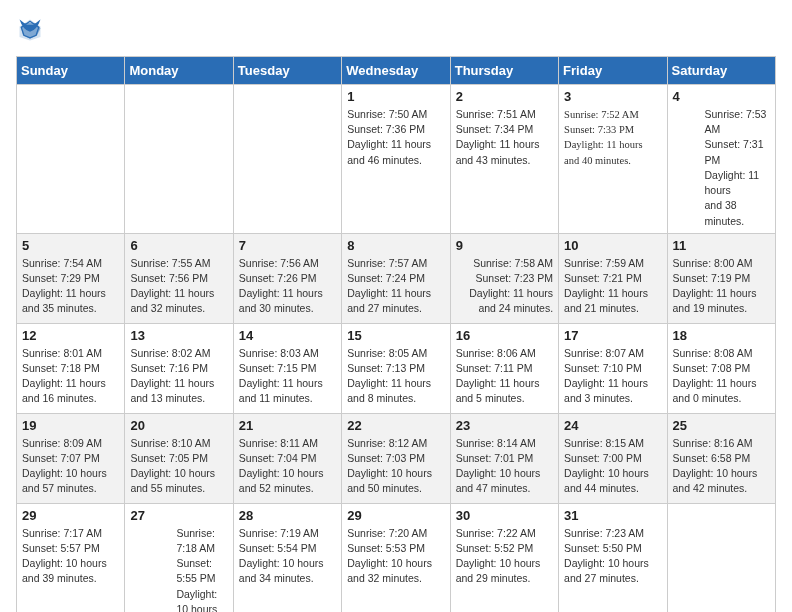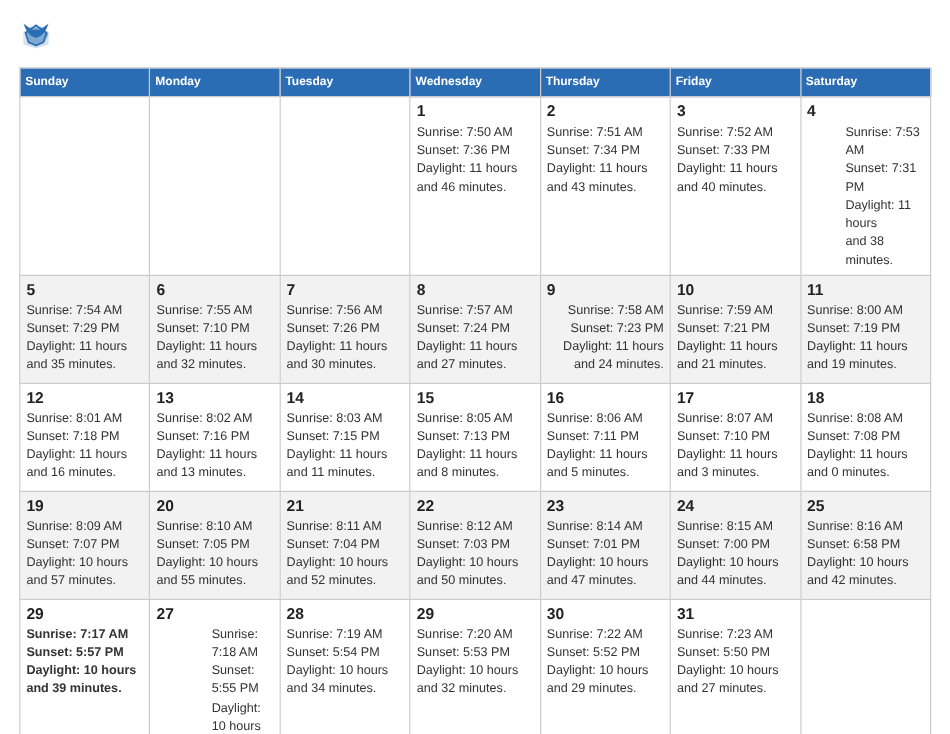--- a/index.html
+++ b/index.html
@@ -49,21 +49,21 @@
     }
     table {
       width: 100%;
       border-collapse: collapse;
       table-layout: fixed;
     }
     th {
       background-color: #2a6db5;
       color: #fff;
       padding: 6px 4px;
-      font-size: 10px;
+      font-size: 13px;
       font-weight: bold;
       text-align: left;
       border: 1px solid #ccc;
     }
     td {
       vertical-align: top;
       padding: 4px 5px;
       border: 1px solid #ccc;
       font-size: 10.5px;
       color: #333;
@@ -135,21 +135,21 @@
         </td>
         <td>
           <span class="day-number">2</span>
           <div class="day-info" style="white-space: pre-line;">Sunrise: 7:51 AM
 Sunset: 7:34 PM
 Daylight: 11 hours
 and 43 minutes.</div>
         </td>
         <td>
           <span class="day-number">3</span>
-          <div class="day-info" style="white-space: pre-line;">Sunrise: 7:52 AM
+          <div class="day-info" style="white-space: pre-line; font-family: Liberation Serif, serif;">Sunrise: 7:52 AM
 Sunset: 7:33 PM
 Daylight: 11 hours
 and 40 minutes.</div>
         </td>
         <td>
           <span class="day-number">4</span>
           <div class="day-info" style="white-space: pre-line; margin-left: 32px;">Sunrise: 7:53 AM
 Sunset: 7:31 PM
 Daylight: 11 hours
 and 38 minutes.</div>
@@ -159,21 +159,21 @@
         <td>
           <span class="day-number">5</span>
           <div class="day-info" style="white-space: pre-line;">Sunrise: 7:54 AM
 Sunset: 7:29 PM
 Daylight: 11 hours
 and 35 minutes.</div>
         </td>
         <td>
           <span class="day-number">6</span>
           <div class="day-info" style="white-space: pre-line;">Sunrise: 7:55 AM
-Sunset: 7:10 PM
+Sunset: 7:56 PM
 Daylight: 11 hours
 and 32 minutes.</div>
         </td>
         <td>
           <span class="day-number">7</span>
           <div class="day-info" style="white-space: pre-line;">Sunrise: 7:56 AM
 Sunset: 7:26 PM
 Daylight: 11 hours
 and 30 minutes.</div>
         </td>
@@ -304,21 +304,21 @@
           <span class="day-number">25</span>
           <div class="day-info" style="white-space: pre-line;">Sunrise: 8:16 AM
 Sunset: 6:58 PM
 Daylight: 10 hours
 and 42 minutes.</div>
         </td>
       </tr>
       <tr>
         <td>
           <span class="day-number">29</span>
-          <div class="day-info" style="white-space: pre-line; font-weight: bold;">Sunrise: 7:17 AM
+          <div class="day-info" style="white-space: pre-line;">Sunrise: 7:17 AM
 Sunset: 5:57 PM
 Daylight: 10 hours
 and 39 minutes.</div>
         </td>
         <td>
           <span class="day-number">27</span>
           <div class="day-info" style="white-space: pre-line; margin-left: 46px;">Sunrise: 7:18 AM
 Sunset: 5:55 PM
 Daylight: 10 hours
 and 37 minutes.</div>

